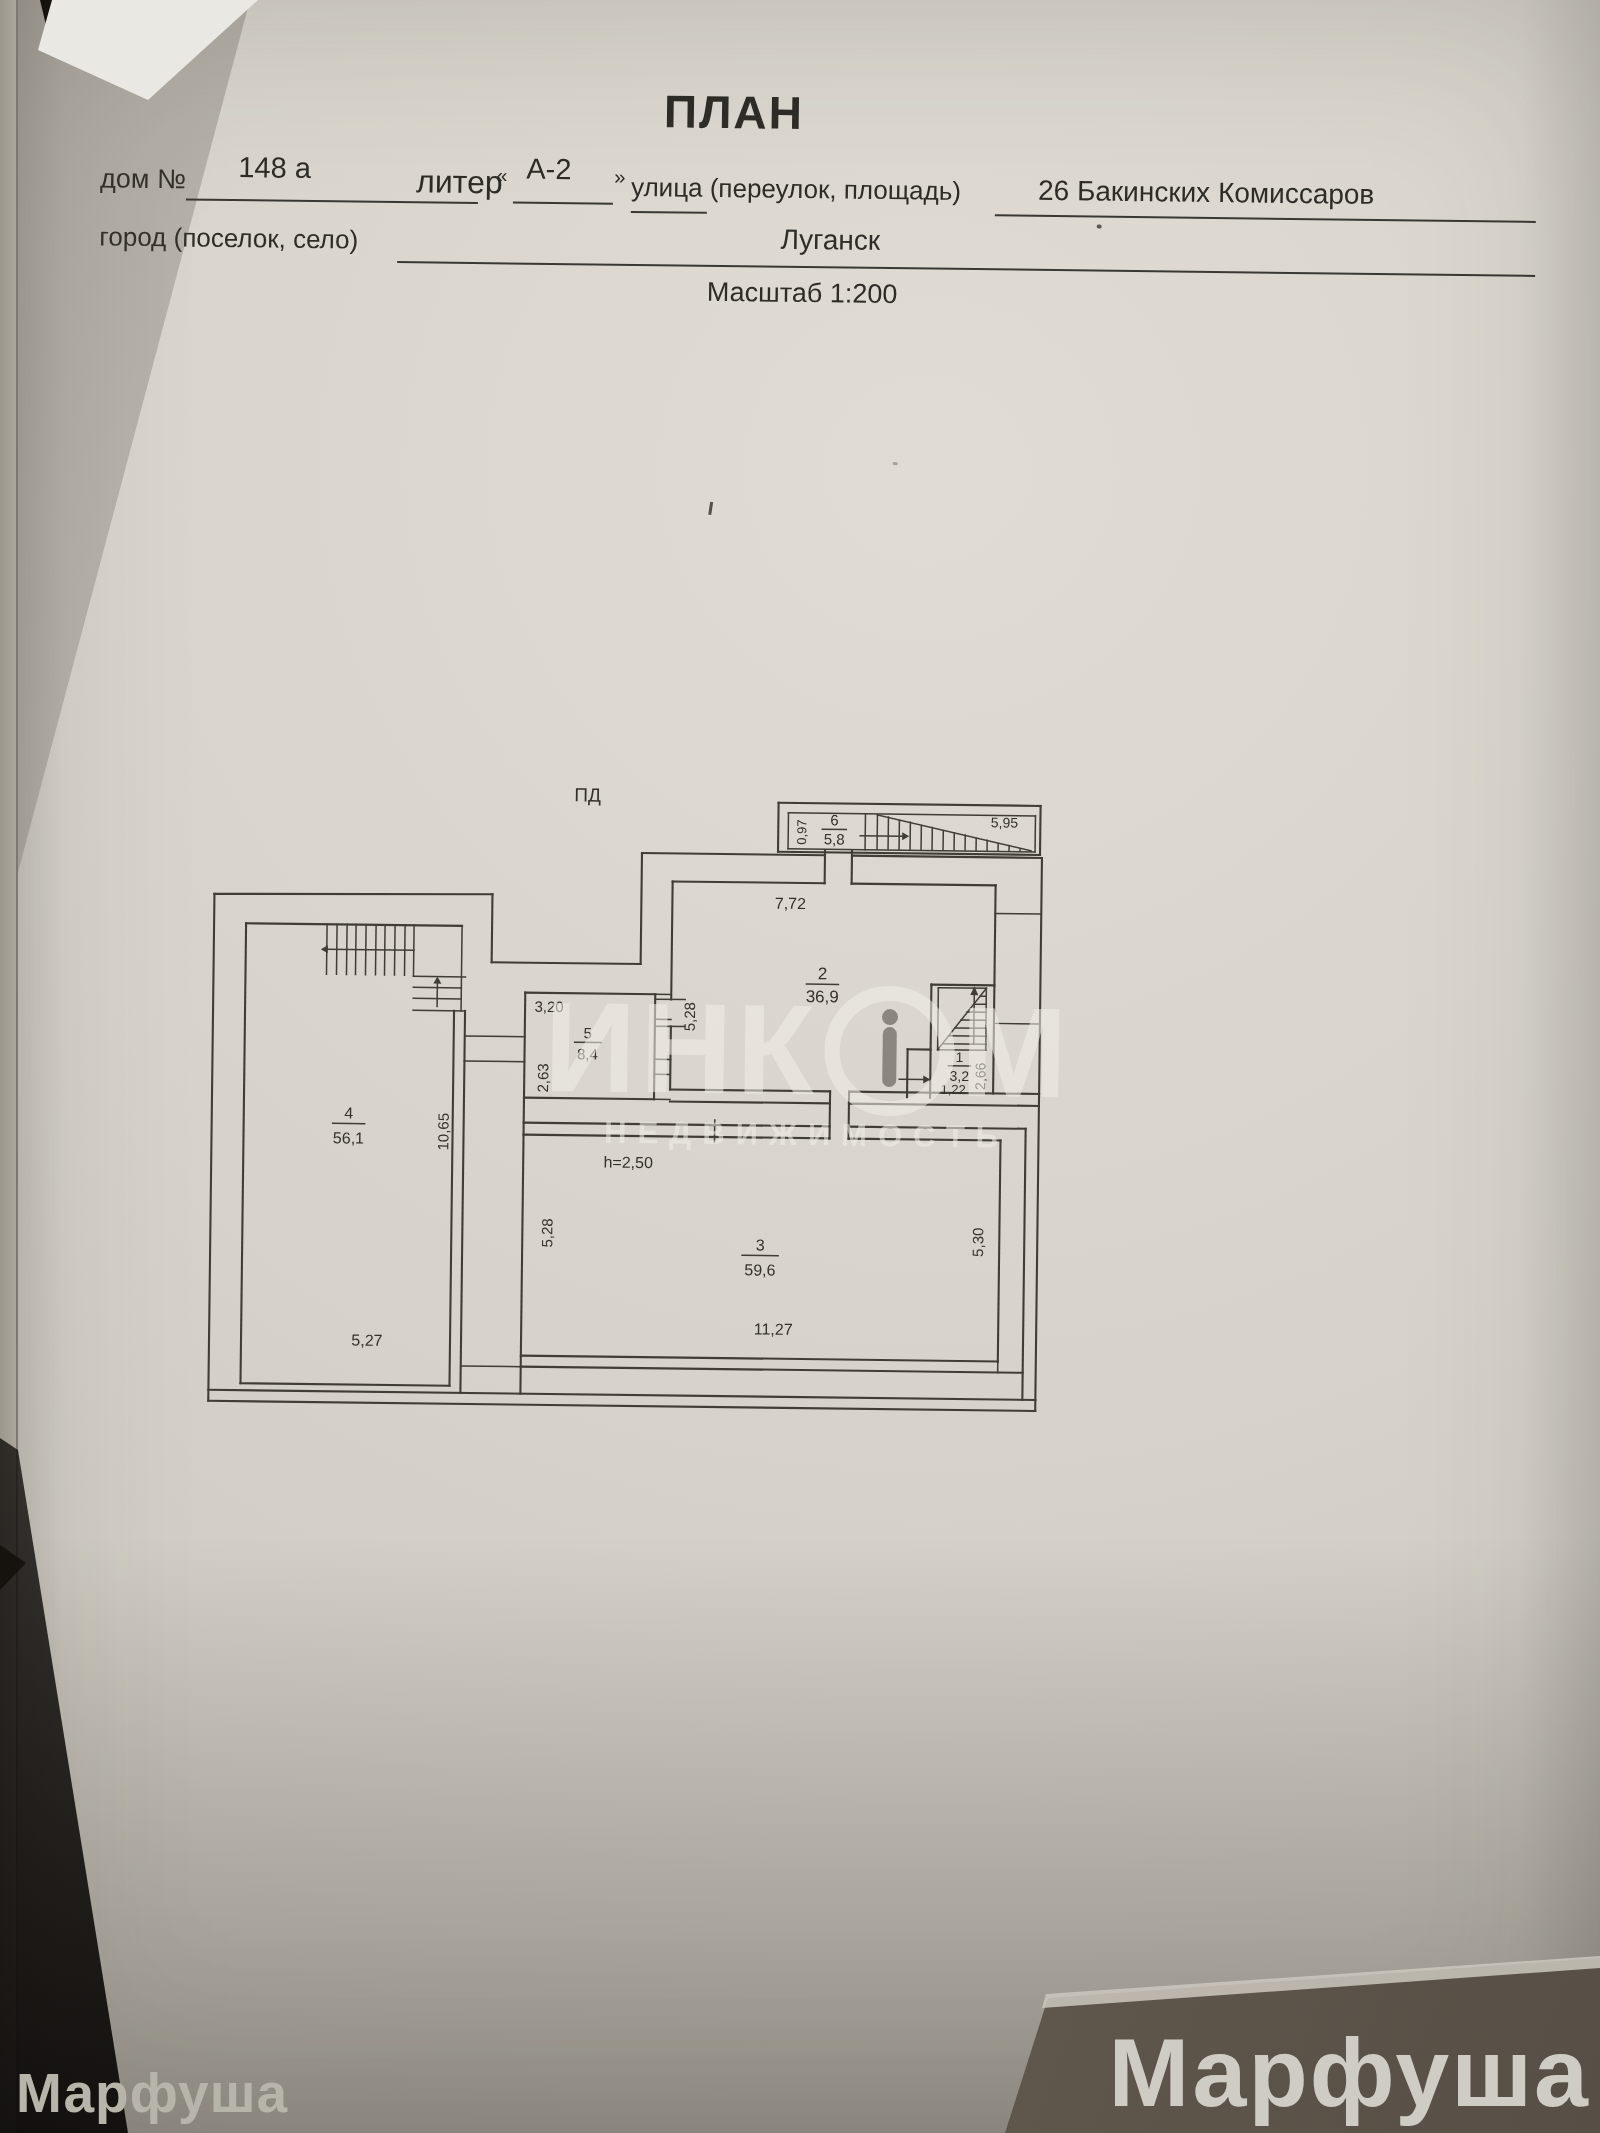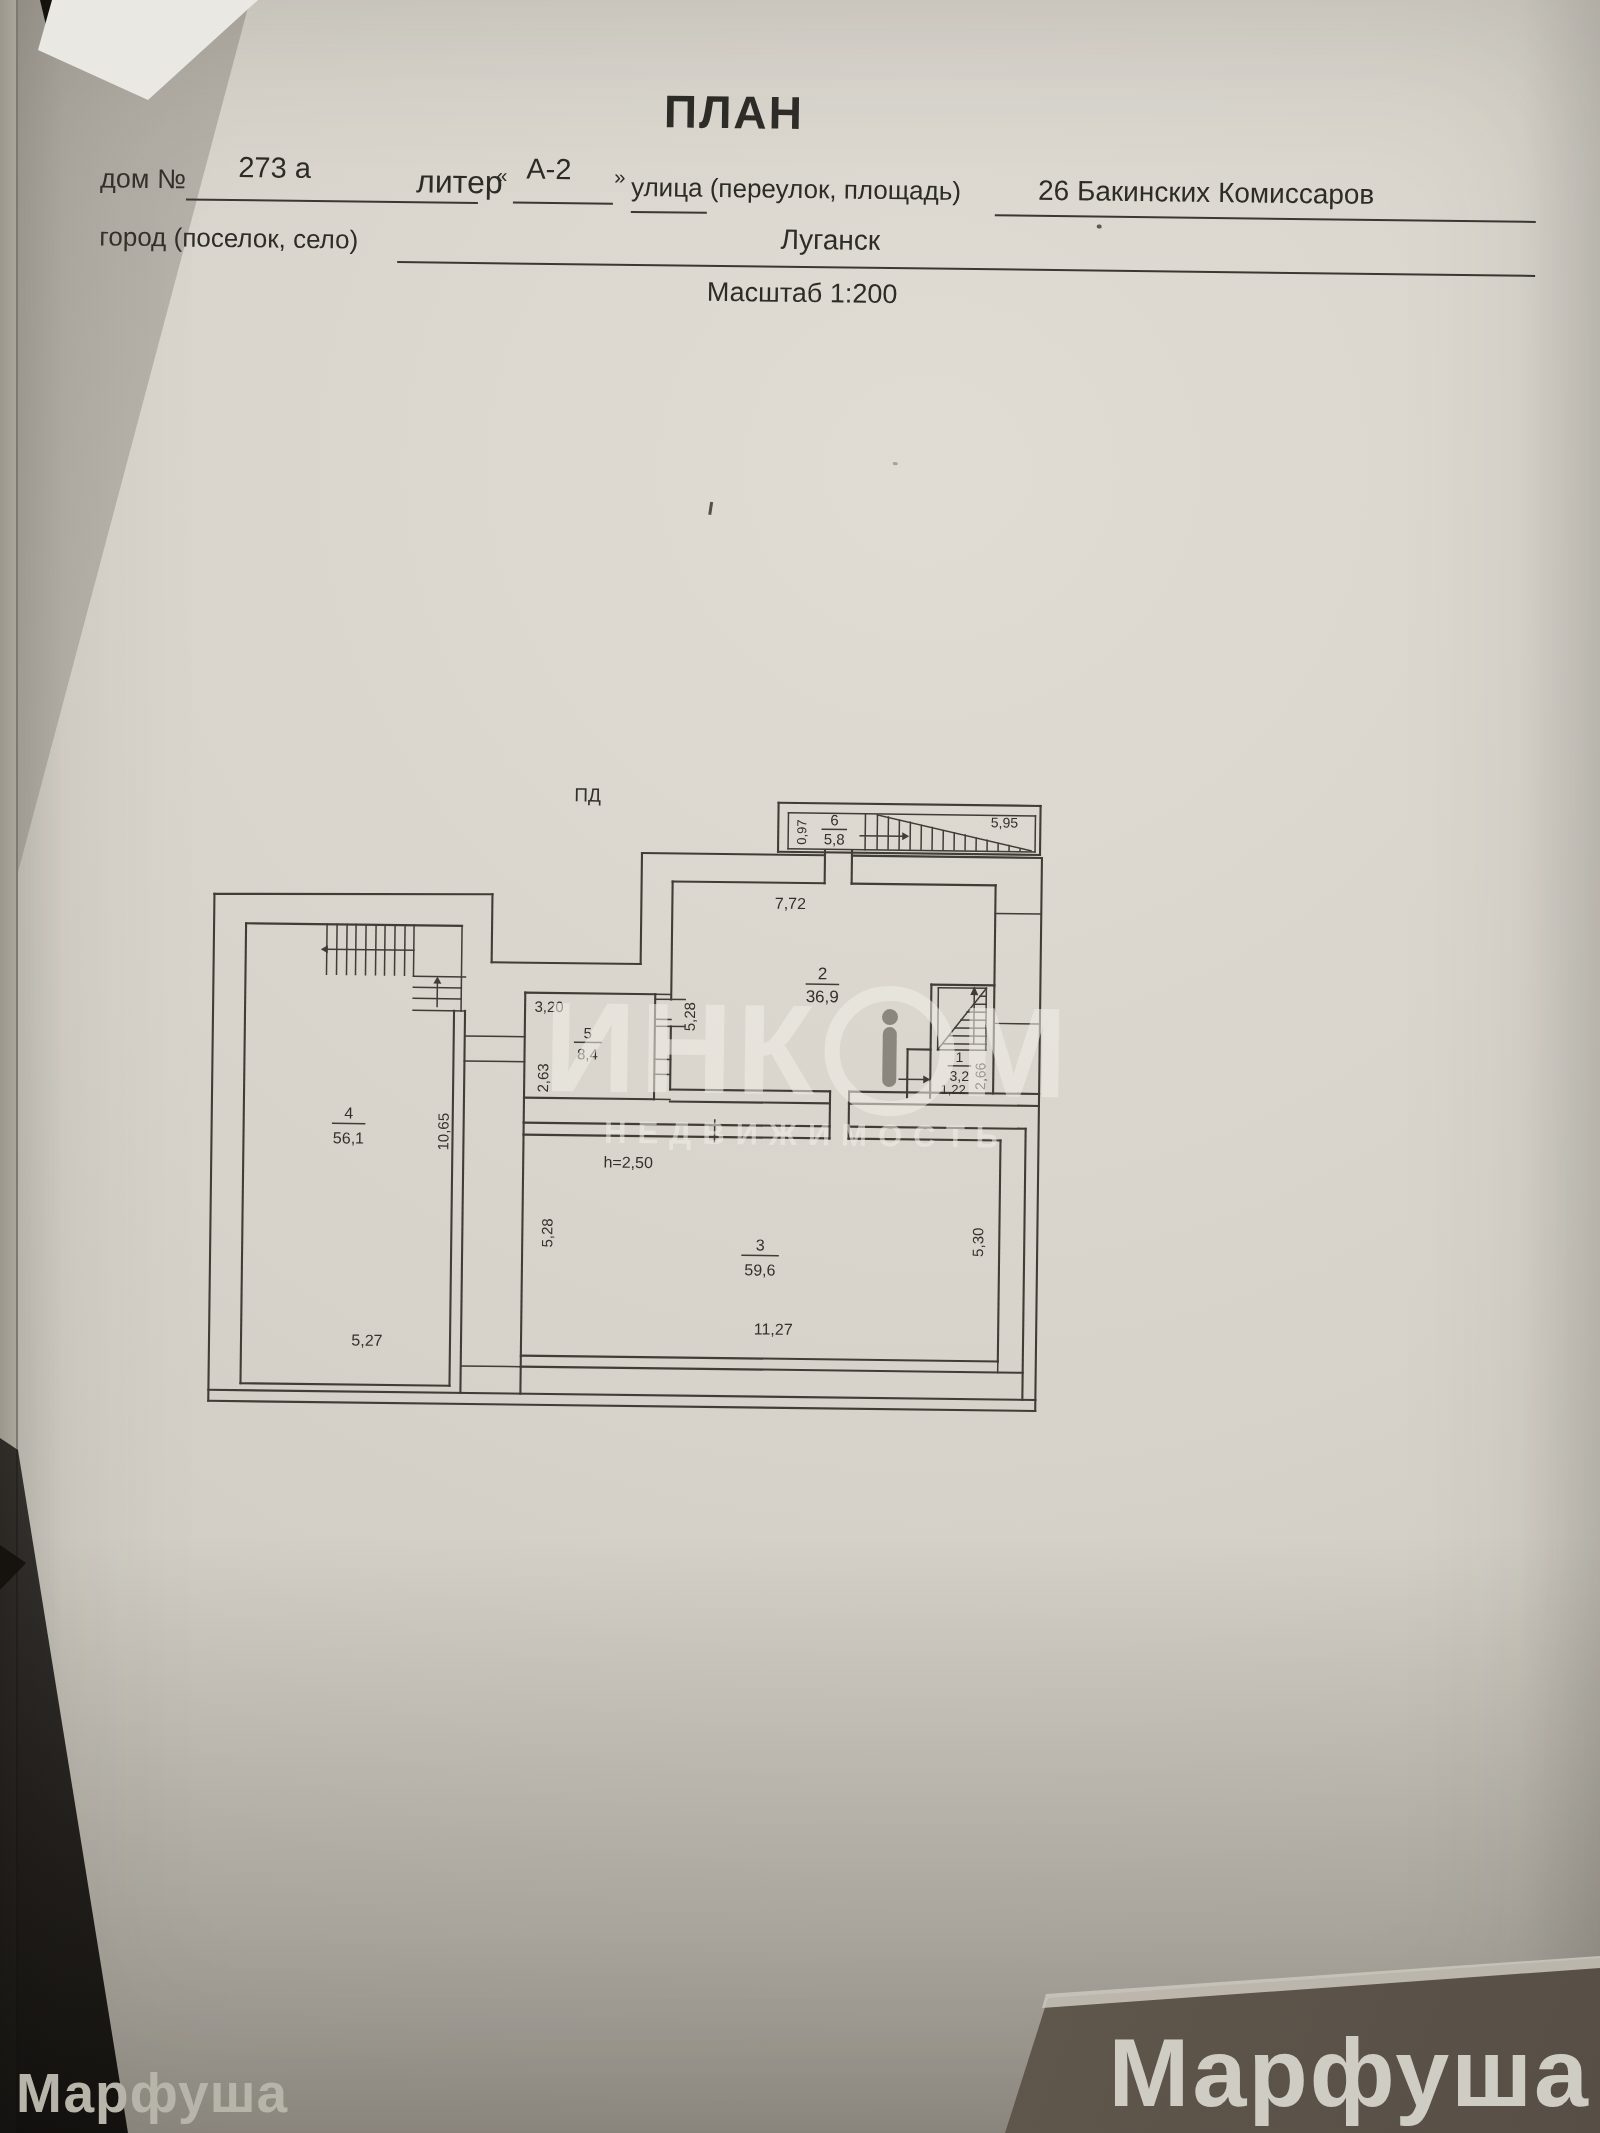--- a/index.html
+++ b/index.html
@@ -68,21 +68,21 @@
 <body>
 
 <div class="paper"></div>
 <div class="corner-shadow"></div>
 
 <div class="content">
 
   <div class="t title" style="left:655px;top:86px;">ПЛАН</div>
 
   <div class="t lbl" style="left:92px;top:172px;">дом №</div>
-  <div class="t val" style="left:230px;top:158px;">273 а</div>
+  <div class="t val" style="left:230px;top:158px;">148 а</div>
   <div class="rule" style="left:178px;top:206px;width:292px;"></div>
 
   <div class="t lbl" style="left:408px;top:168px;font-size:32px;">литер</div>
   <div class="t" style="left:488px;top:168px;font-size:20px;">«</div>
   <div class="t val" style="left:518px;top:156px;">А-2</div>
   <div class="t" style="left:606px;top:168px;font-size:20px;">»</div>
   <div class="rule" style="left:505px;top:205px;width:100px;"></div>
 
   <div class="t lbl" style="left:623px;top:174px;font-size:26px;">улица (переулок, площадь)</div>
   <div class="rule" style="left:623px;top:213px;width:76px;"></div>

